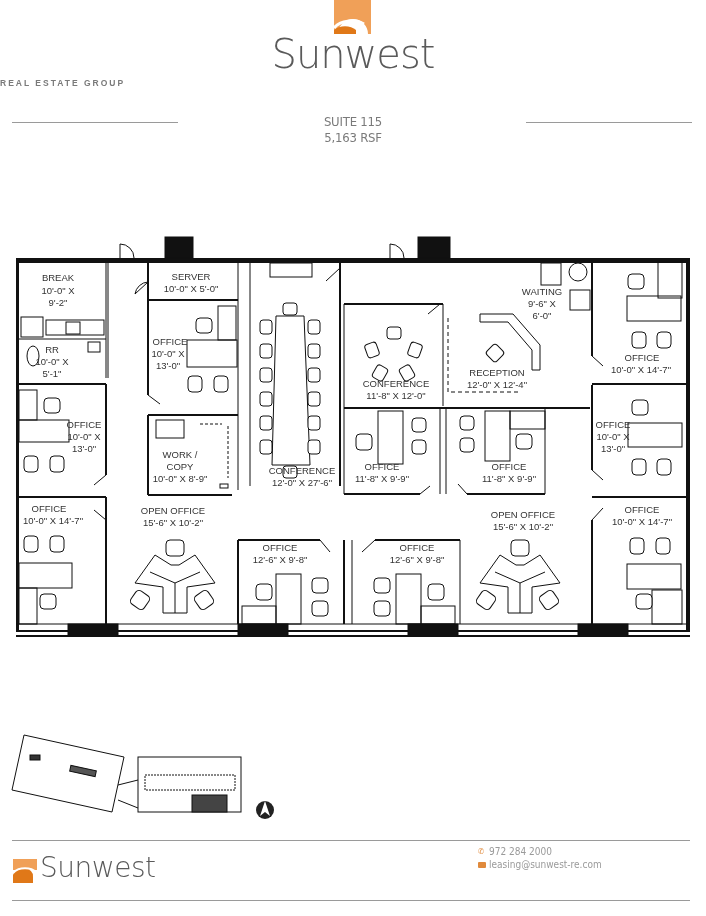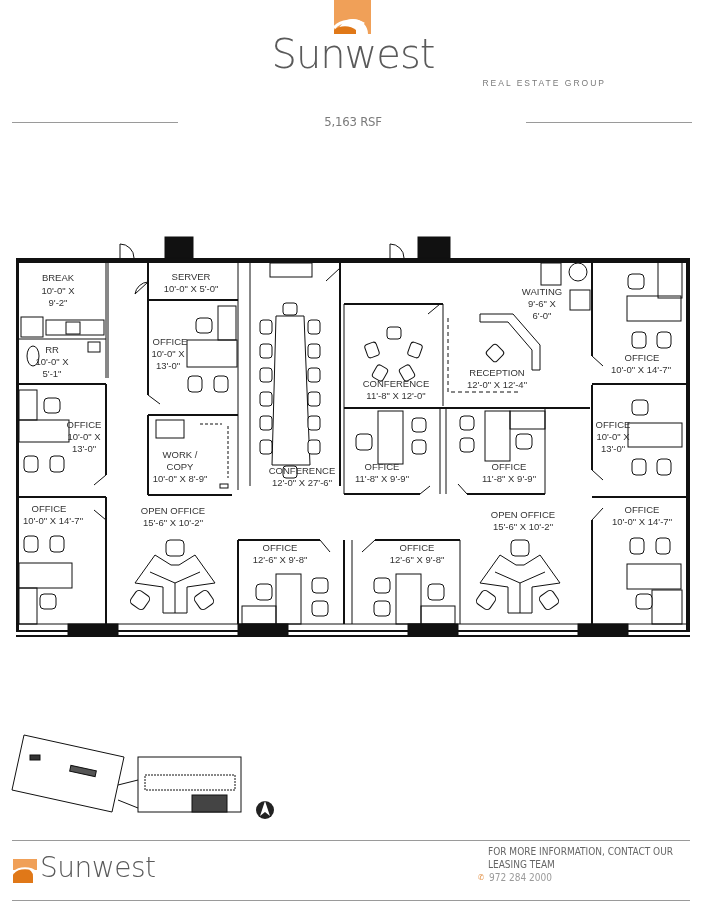--- a/index.html
+++ b/index.html
@@ -3,22 +3,22 @@
 <meta charset="utf-8">
 <style>
   html, body { margin:0; padding:0; background:#ffffff; }
   body { width:706px; height:916px; position:relative; overflow:hidden;
          font-family:"Liberation Sans", sans-serif; color:#555; }
   .abs { position:absolute; }
   .logo-top { left:0; top:0; width:706px; height:80px; }
   .brand-word { position:absolute; left:0; width:706px; top:32px; text-align:center;
                 font-family:"DejaVu Sans", sans-serif; font-weight:300; font-size:40px;
                 letter-spacing:-1px; color:#5a5a5a; line-height:44px; }
-  .brand-sub { position:absolute; left:0; width:606px; top:78px; text-align:right;
-               font-size:8.5px; letter-spacing:2px; color:#7a7a7a; }
+  .brand-sub { position:absolute; left:0; width:606px; top:78px; text-align:left;
+               font-size:8.5px; letter-spacing:2px; color:#7a7a7a;font-weight:bold; }
   .title-line { position:absolute; height:1px; background:#9a9a9a; top:122px; }
   .title-block { position:absolute; left:178px; width:350px; top:114px; text-align:center;
                  font-family:"DejaVu Sans Condensed","DejaVu Sans", sans-serif; color:#7a7a7a;
                  font-size:13px; line-height:16px; letter-spacing:-0.2px; }
   .plan { position:absolute; left:0; top:230px; width:706px; height:420px; }
   .plan text { font-family:"Liberation Sans", sans-serif; font-size:9.5px; fill:#333; }
   .keymap { position:absolute; left:0; top:725px; width:300px; height:95px; }
   .footer-line { position:absolute; left:12px; width:678px; height:1px; background:#9a9a9a; }
   .foot-brand { position:absolute; left:40px; top:851px; font-family:"DejaVu Sans", sans-serif;
                 font-weight:300; font-size:28px; color:#5a5a5a; letter-spacing:-0.5px; }
@@ -38,20 +38,21 @@
     <path d="M0 34 L0 30 A14 10 0 0 1 22 30 L22 34 Z" fill="#e07818"></path>
     <path d="M0 28 A20 14 0 0 1 30 24" stroke="#ffffff" stroke-width="3" fill="none"></path>
   </svg>
   <div class="brand-word">Sunwest</div>
   <div class="brand-sub">REAL ESTATE GROUP</div>
 </div>
 
 <div class="title-line" style="left:12px;width:166px;"></div>
 <div class="title-line" style="left:526px;width:166px;"></div>
 <div class="title-block">
+  <div>SUITE 115</div>
   <div>5,163 RSF</div>
 </div>
 
 <svg class="plan" viewBox="0 230 706 420" width="706" height="420">
   <g stroke="#111" fill="none" stroke-width="1">
 
     <rect x="16" y="258" width="674" height="5" fill="#111" stroke="none"></rect>
     <rect x="16" y="258" width="3" height="372" fill="#111" stroke="none"></rect>
     <rect x="686" y="258" width="4" height="372" fill="#111" stroke="none"></rect>
 
@@ -312,18 +313,21 @@
 <div class="footer-line" style="top:900px;"></div>
 
 <svg class="abs" style="left:13px;top:859px" width="24" height="24" viewBox="0 0 24 24">
   <rect x="0" y="0" width="24" height="11" fill="#f0a058"></rect>
   <path d="M0 24 L0 16 A10 8 0 0 1 20 18 L20 24 Z" fill="#e07818"></path>
   <path d="M0 14 A14 10 0 0 1 24 14" stroke="#ffffff" stroke-width="2" fill="none"></path>
 </svg>
 <div class="foot-brand">Sunwest</div>
 
 <div class="contact">
-  <div style="color:#666;">FOR MORE INFORMATION, CONTACT OUR LEASING TEAM</div>
   <div class="row">
     <span class="ico-phone">✆</span>
     <span>972 284 2000</span>
   </div>
+  <div class="row">
+    <span class="ico-mail"></span>
+    <span>leasing@sunwest-re.com</span>
+  </div>
 </div>
 
 </body></html>

